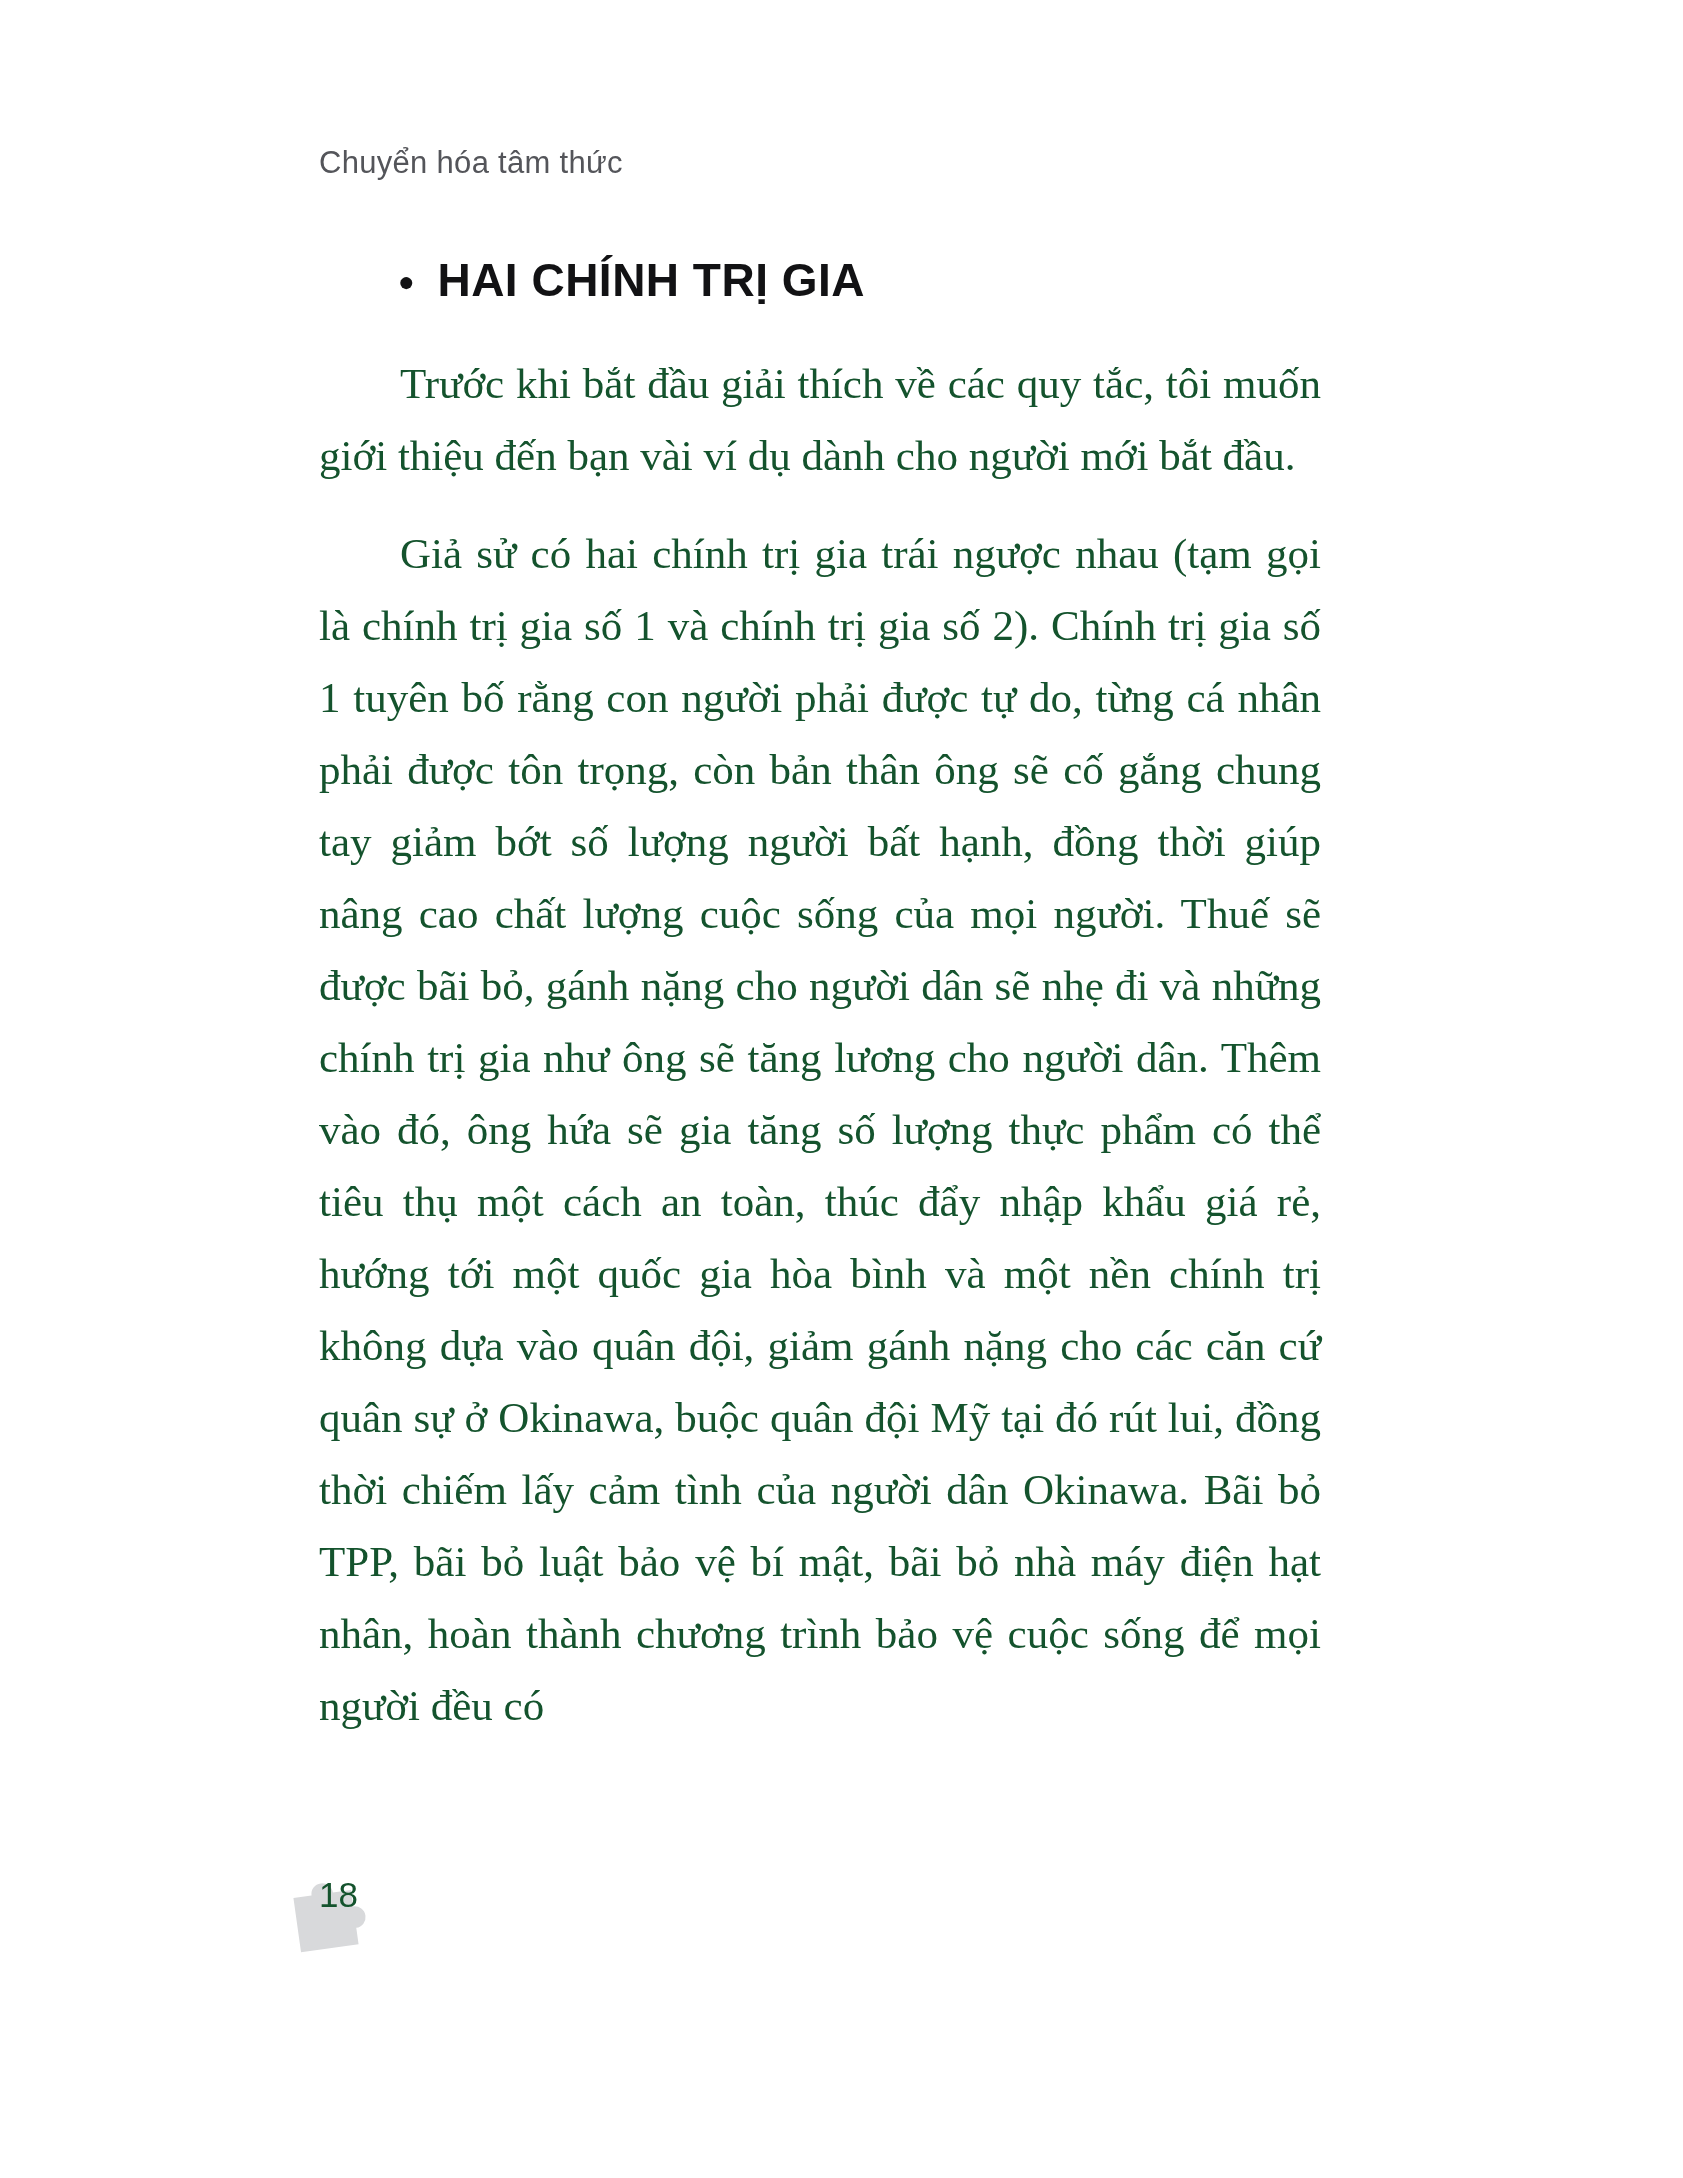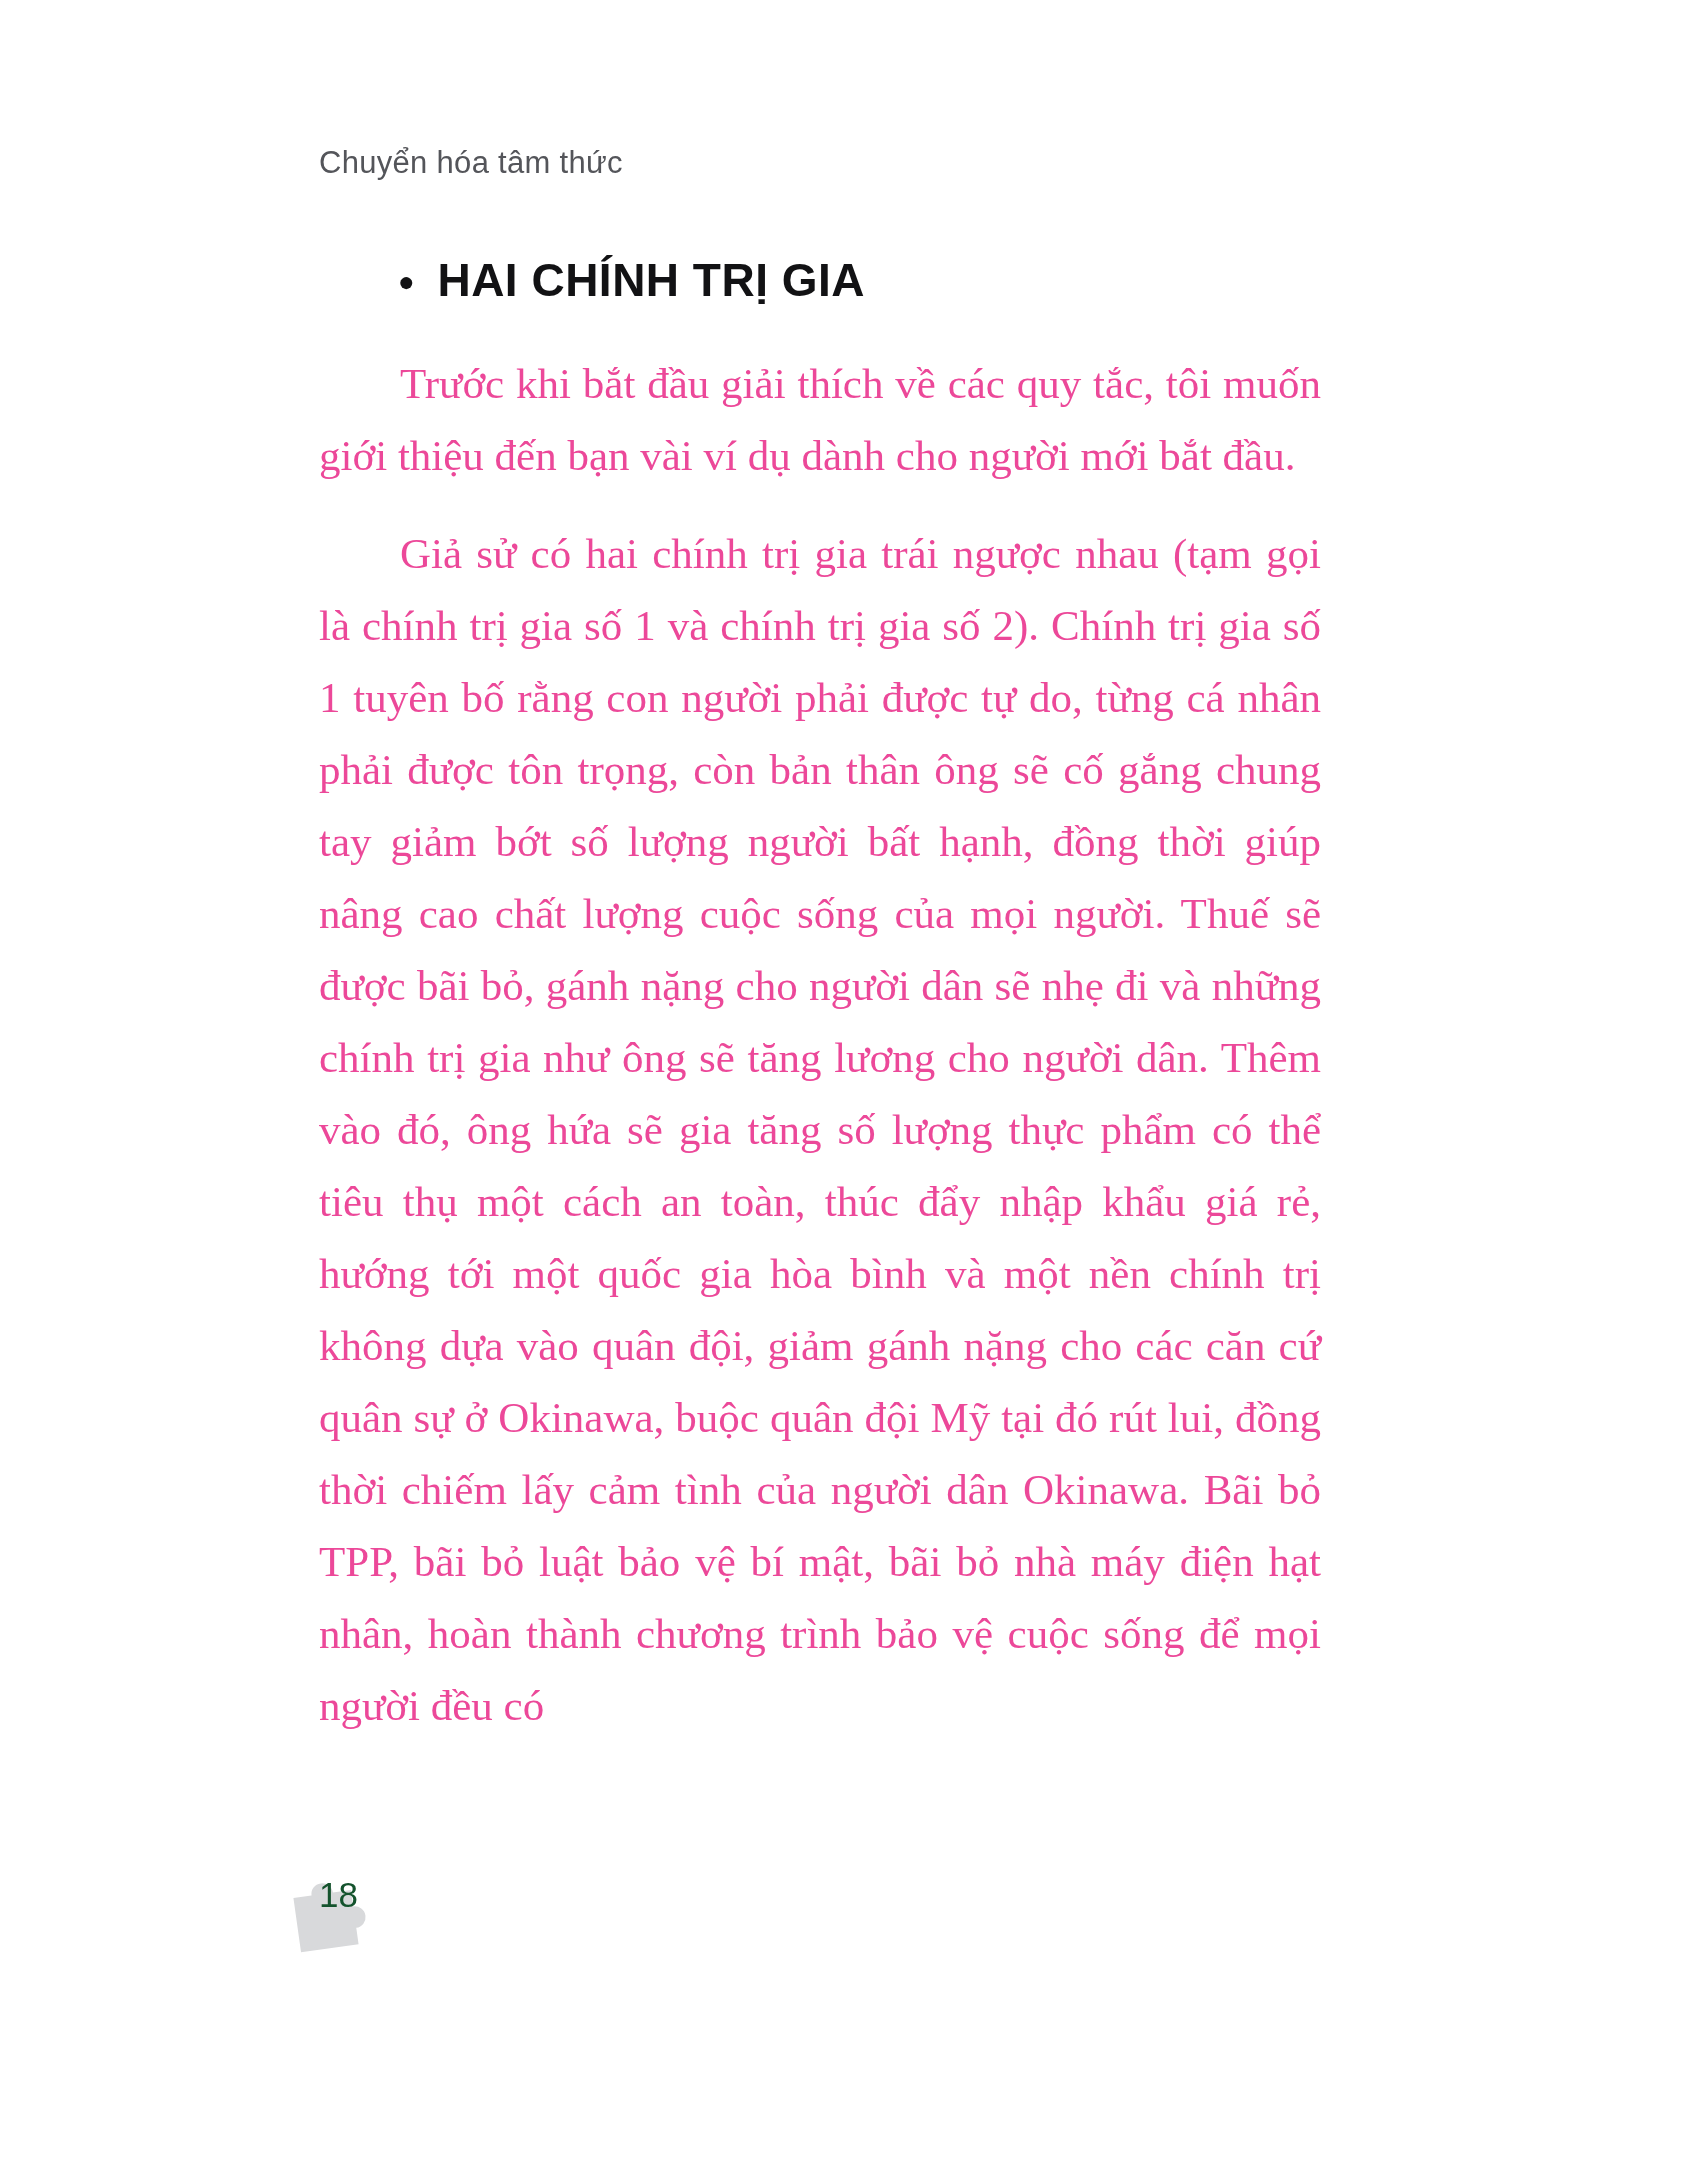--- a/index.html
+++ b/index.html
@@ -46,21 +46,21 @@
     transform: translateY(2px);
   }
   .body-text {
     position: absolute;
     left: 319px;
     top: 348px;
     width: 1002px;
     font-size: 43px;
     line-height: 72px;
     text-align: justify;
-    color: #ec4899;
+    color: #14532d;
   }
   .body-text p {
     margin: 0 0 26px 0;
     text-indent: 81px;
   }
   .page-number-wrap {
     position: absolute;
     left: 283px;
     top: 1859px;
     width: 119px;

